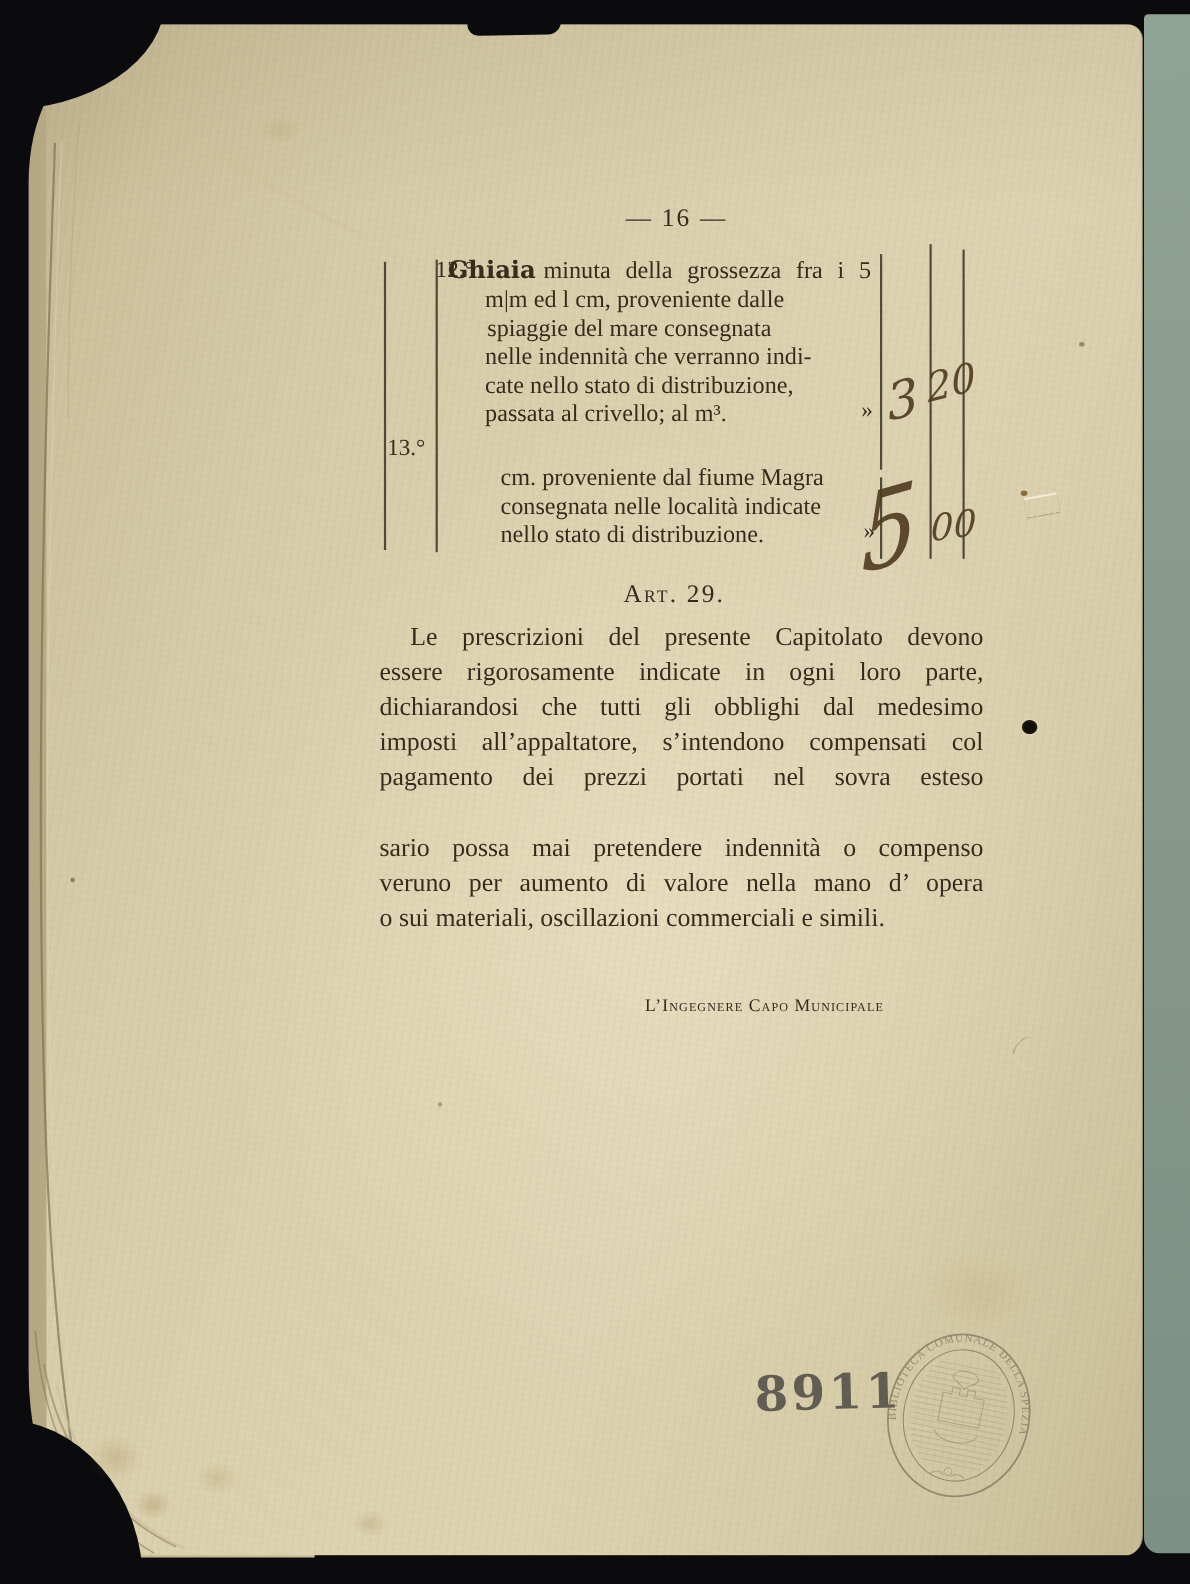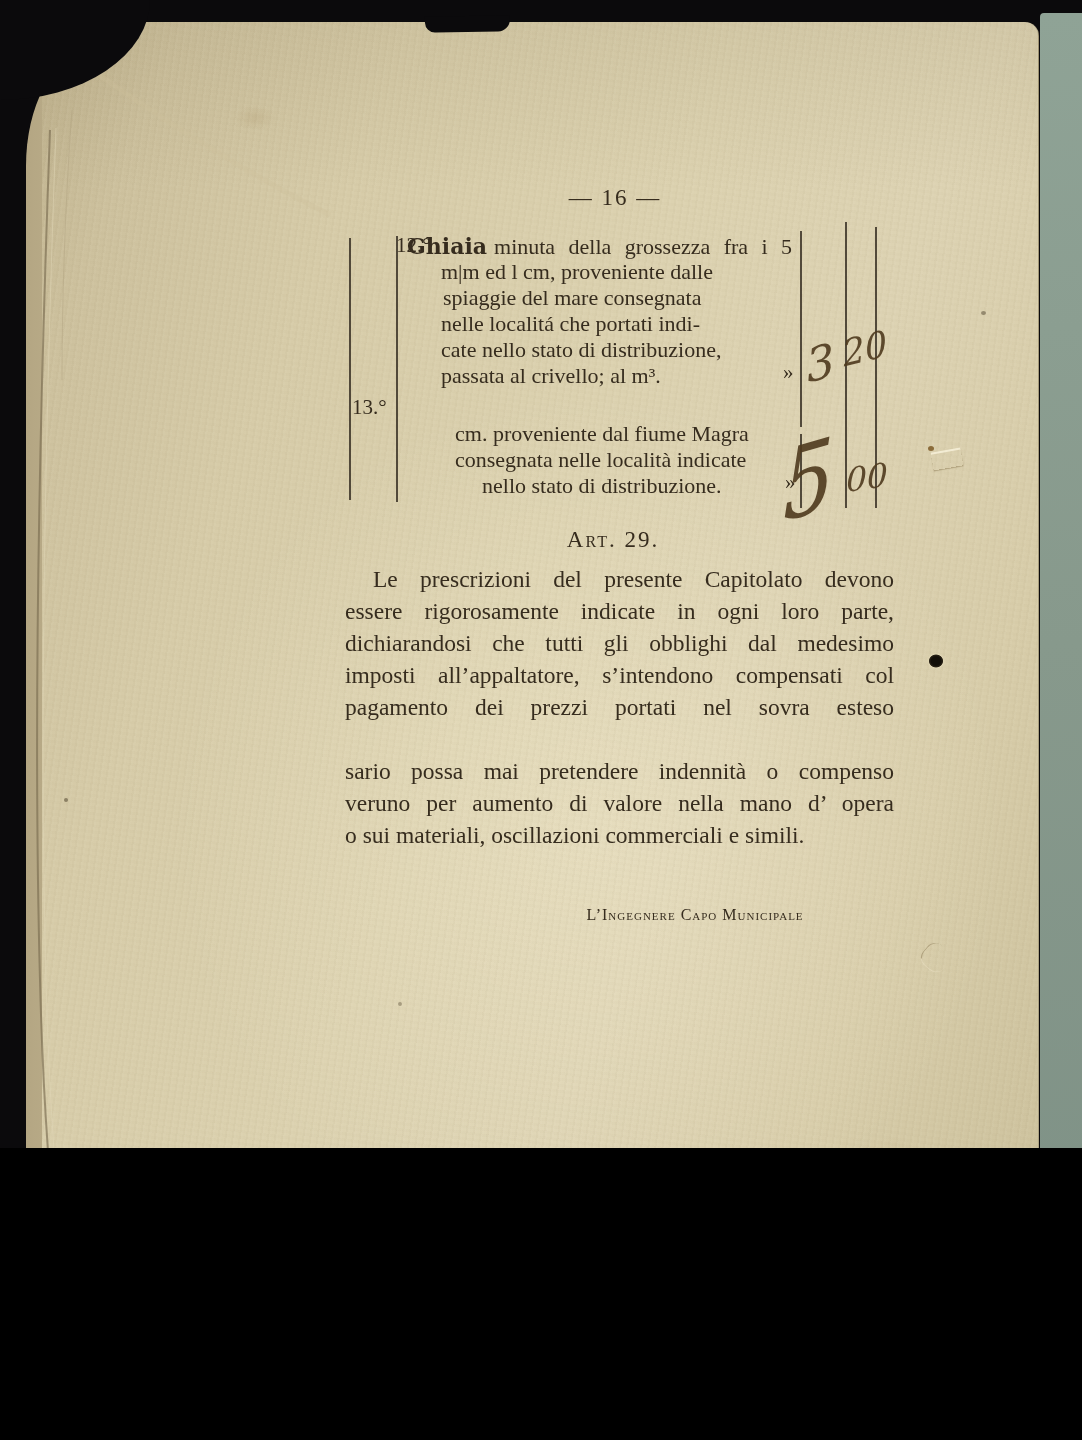--- a/index.html
+++ b/index.html
@@ -1,17 +1,17 @@
 <!DOCTYPE html>
 <html><head>
 <meta charset="utf-8">
 <title>Document scan</title>
 <style>
   html,body{margin:0;padding:0;background:#000;}
-  .stage{position:relative;width:1082px;height:1148px;background:#0b0a0c;overflow:hidden;
+  .stage{position:relative;width:1082px;height:1440px;background:#0b0a0c;overflow:hidden;
          font-family:"Liberation Serif",serif;}
   
   .cover{position:absolute;left:1040px;top:13px;width:42px;height:1399px;z-index:0;
          background:linear-gradient(178deg,#8fa396 0%,#87998c 45%,#7d9085 100%);
          border-radius:4px 0 0 14px;}
   
   .underpage{position:absolute;left:26px;top:56px;width:260px;height:1360px;z-index:0;
          background:linear-gradient(90deg,#b4a683 0%,#c6b995 40%,#cdc09d 100%);
          border-radius:60px 0 0 90px / 110px 0 0 170px;}
   
@@ -99,31 +99,31 @@
   <div class="vrule" style="left:396px;top:236px;height:266px;"></div>
   <div class="vrule" style="left:800px;top:231px;height:196px;"></div>
   <div class="vrule" style="left:800px;top:434px;height:74px;"></div>
   <div class="vrule" style="left:845px;top:222px;height:286px;"></div>
   <div class="vrule" style="left:875px;top:227px;height:281px;"></div>
 
   <div class="txt item-number" style="left:352px;top:233px;padding-left:44px;">12.°</div>
   <div class="txt tline fl" style="left:407px;top:233px;"><span class="lead">Ghiaia</span><span>minuta della grossezza fra i 5</span></div>
   <div class="txt tline" style="left:441px;top:259px;">m|m ed l cm, proveniente dalle</div>
   <div class="txt tline" style="left:443px;top:285px;">spiaggie del mare consegnata</div>
-  <div class="txt tline" style="left:441px;top:311px;">nelle localitá che portati indi-</div>
+  <div class="txt tline" style="left:441px;top:311px;">nelle indennità che verranno indi-</div>
   <div class="txt tline" style="left:441px;top:337px;">cate nello stato di distribuzione,</div>
   <div class="txt tline" style="left:441px;top:363px;">passata al crivello; al m³.</div>
   <div class="txt ditto" style="left:783px;top:360px;">»</div>
   <div class="hw hw3" style="left:806px;top:336px;">3</div>
   <div class="hw hw20" style="left:842px;top:328px;">20</div>
 
   <div class="txt item-number" style="left:352px;top:395px;">13.°</div>
   <div class="txt tline" style="left:455px;top:421px;">cm. proveniente dal fiume Magra</div>
   <div class="txt tline" style="left:455px;top:447px;">consegnata nelle località indicate</div>
-  <div class="txt tline" style="left:455px;top:473px;margin-left:27px;">nello stato di distribuzione.</div>
+  <div class="txt tline" style="left:455px;top:473px;">nello stato di distribuzione.</div>
   <div class="txt ditto" style="left:785px;top:470px;">»</div>
   <div class="hw hw5" style="left:782px;top:438px;">5</div>
   <div class="hw hw00" style="left:846px;top:458px;">00</div>
 
   <div class="txt art" style="left:513px;top:527px;">Art. 29.</div>
   <div class="txt para-line indent" style="left:345px;top:565px;">Le prescrizioni del presente Capitolato devono</div>
   <div class="txt para-line" style="left:345px;top:597px;">essere rigorosamente indicate in ogni loro parte,</div>
   <div class="txt para-line" style="left:345px;top:629px;">dichiarandosi che tutti gli obblighi dal medesimo</div>
   <div class="txt para-line" style="left:345px;top:661px;">imposti all’appaltatore, s’intendono compensati col</div>
   <div class="txt para-line" style="left:345px;top:693px;">pagamento dei prezzi portati nel sovra esteso</div>

